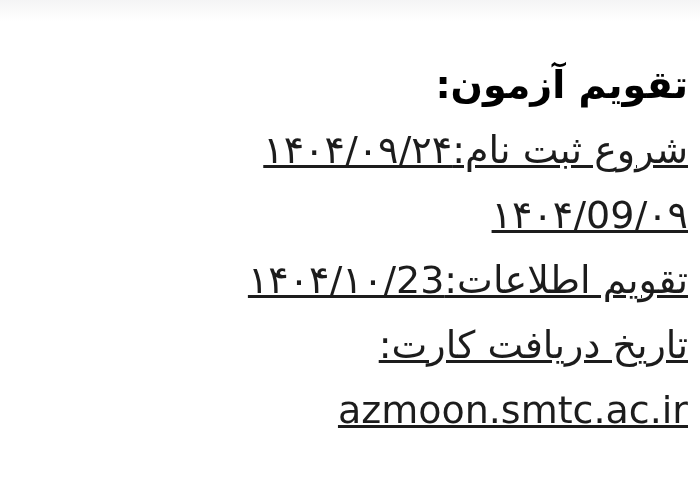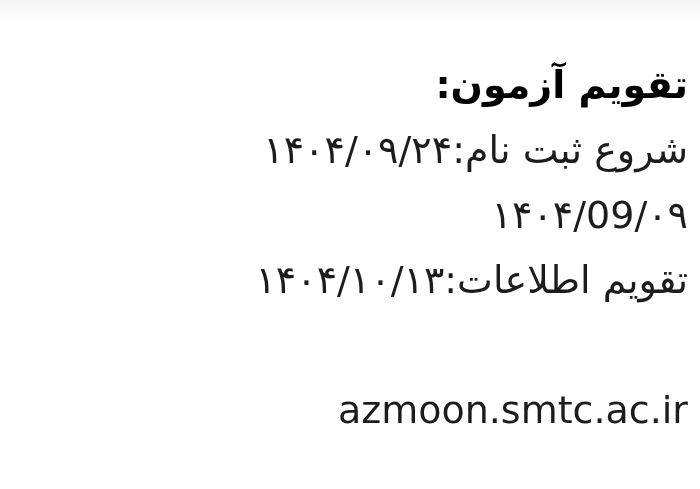--- a/index.html
+++ b/index.html
@@ -39,20 +39,21 @@
     font-size: 38px;
     letter-spacing: 0;
     white-space: nowrap;
   }
   .title {
     font-weight: 700;
     color: #000000;
   }
   .label, .value {
     display: inline;
+    text-decoration: underline;
   }
 </style>
 </head>
 <body>
 
 <div class="top-fade"></div>
 
 <div class="content">
 
   <div class="line title">تقویم آزمون:</div>
@@ -61,23 +62,24 @@
       <span class="label">شروع ثبت نام:</span>
       <span class="value">۱۴۰۴/۰۹/۲۴</span>
     </div>
 
   <div class="line">
       <span class="value">۱۴۰۴/09/۰۹</span>
     </div>
 
   <div class="line">
       <span class="label">تقویم اطلاعات: </span>
-      <span class="value">۱۴۰۴/۱۰/۱۳</span>
+      <span class="value">۱۴۰۴/۱۰/23</span>
     </div>
 
   <div class="line">
+      <span class="label">تاریخ دریافت کارت: </span>
     </div>
 
   <div class="line">
       <span class="value">azmoon.smtc.ac.ir</span>
     </div>
 
 </div>
 
 </body></html>

